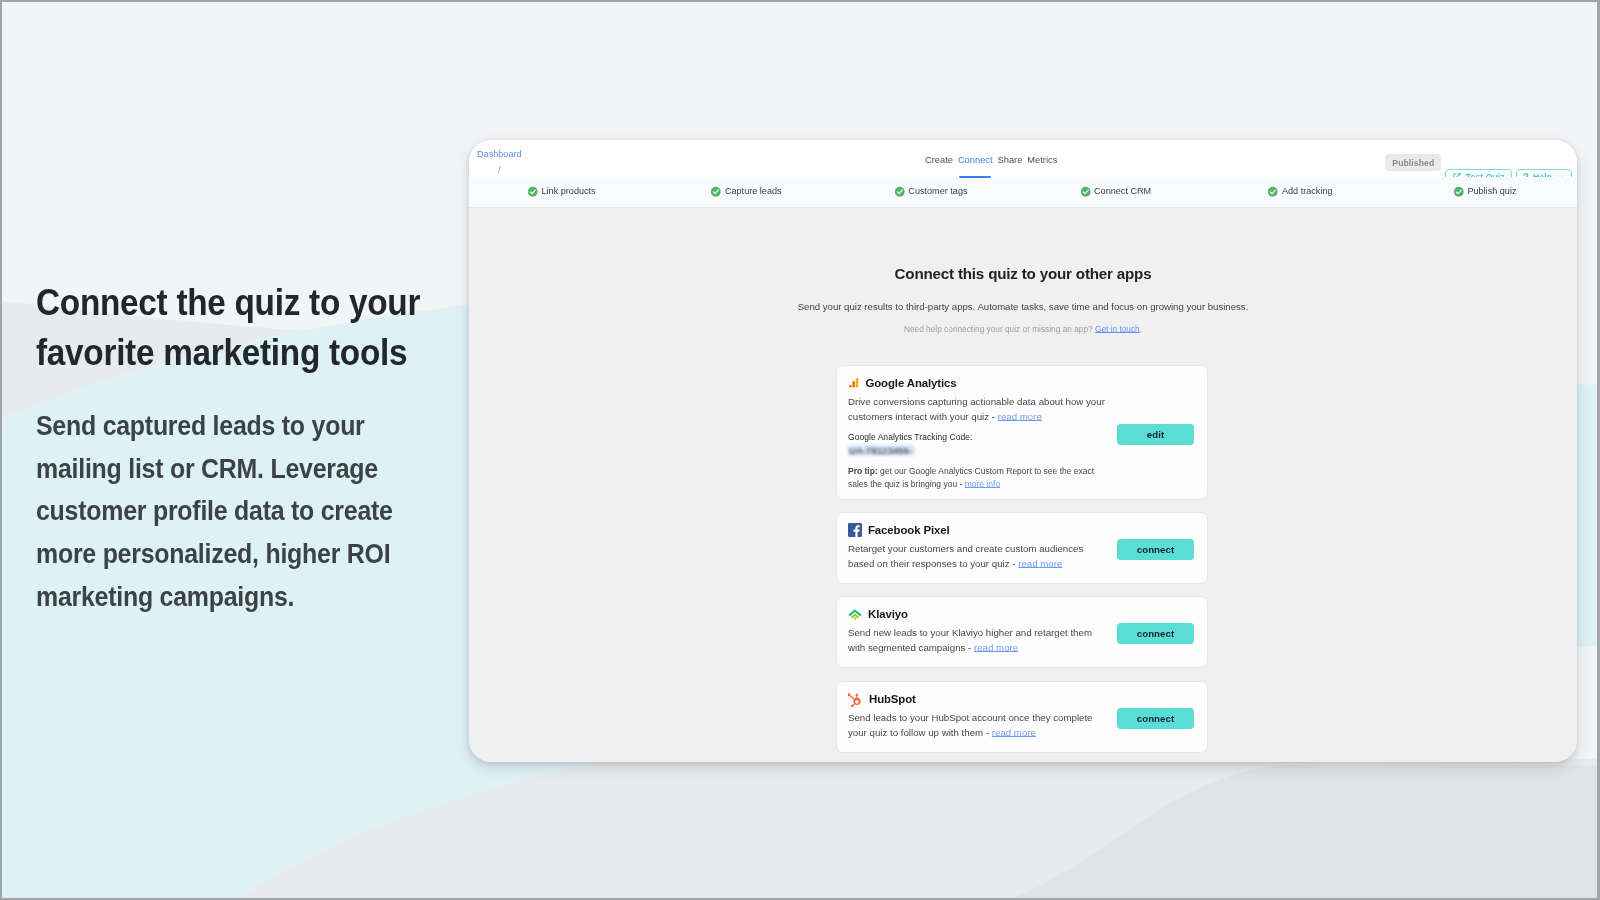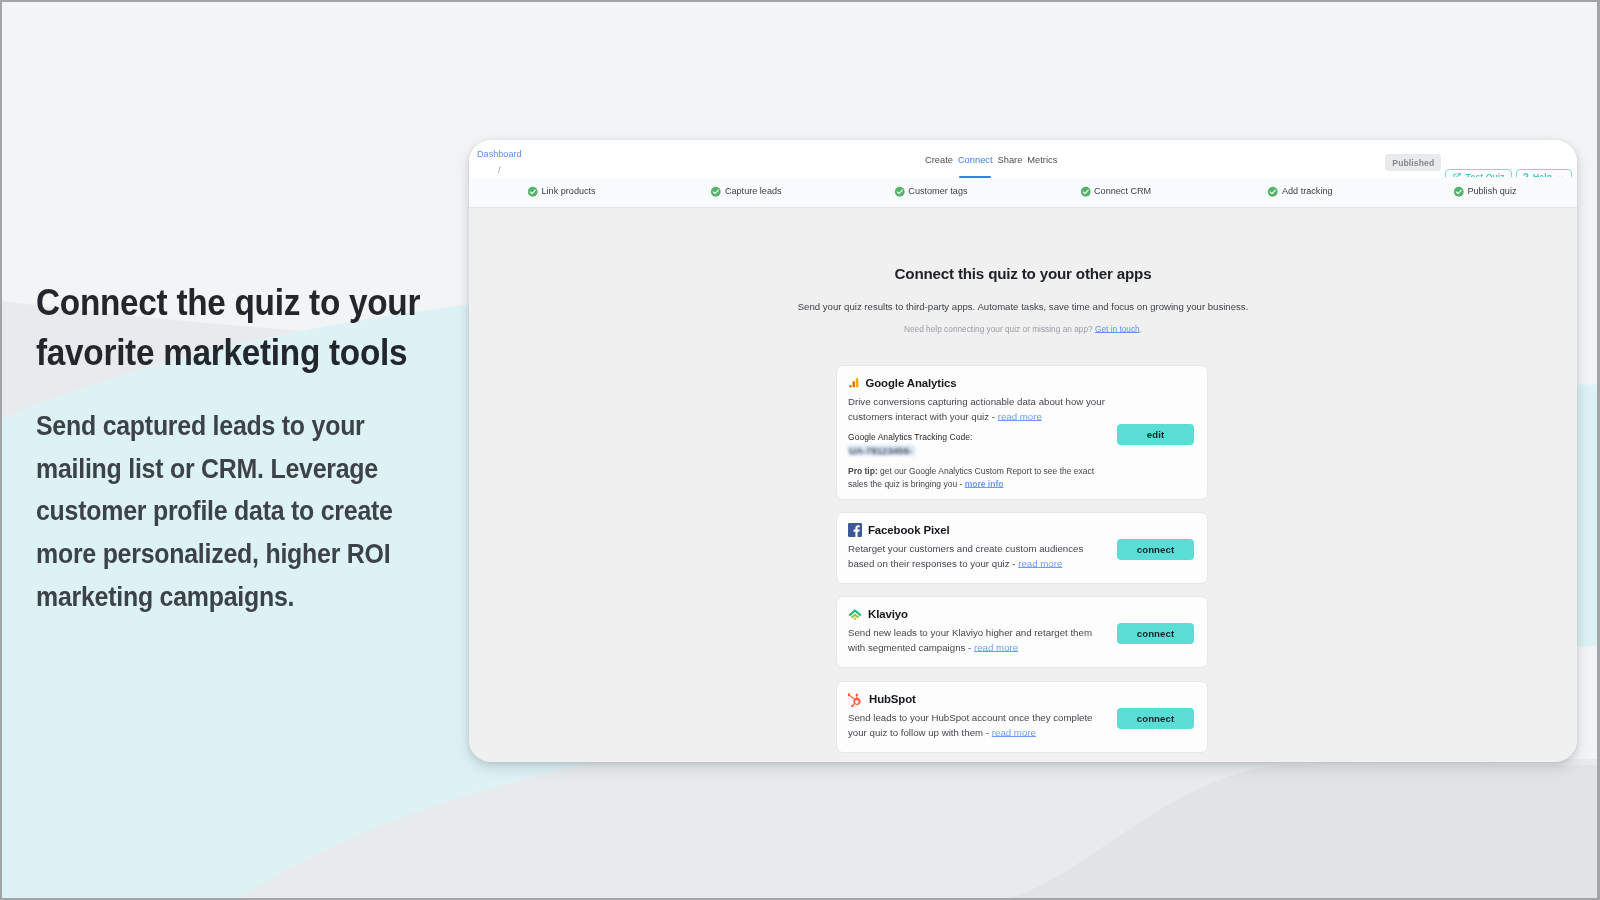--- a/index.html
+++ b/index.html
@@ -41,21 +41,21 @@
   #sub2 a{color:#6193f4;text-decoration-thickness:0.6px;text-underline-offset:0px;}
 
   .card{position:absolute;left:367px;width:372px;background:#fdfdfd;border:1px solid #e6e7e9;border-radius:7px;box-sizing:border-box;}
   .chead{display:flex;align-items:center;gap:6px;padding:10px 0 0 11px;height:14px;}
   .chead .nm{font-size:11.4px;font-weight:700;color:#14171b;letter-spacing:-0.1px;}
   .cbody{padding:4px 0 0 11px;font-size:9.7px;line-height:15.4px;color:#43474d;width:262px;}
   .cbody a{color:#6e9df5;text-decoration-thickness:0.6px;text-underline-offset:0px;}
   .fieldlab{padding:7px 0 0 11px;font-size:8.5px;font-weight:400;color:#1e2227;letter-spacing:0.05px;}
   .fieldval{margin:2px 0 0 11px;display:inline-block;padding:0 1px;font-size:9.6px;line-height:12px;font-weight:600;color:#4c5660;background:#dbe8f7;border-radius:2px;width:65px;height:11px;overflow:hidden;filter:blur(1.5px);}
   .protip{padding:5px 0 0 11px;font-size:8.5px;line-height:13.2px;color:#43474d;}
-  .protip a{color:#6e9df5;text-decoration-thickness:0.6px;text-underline-offset:0px;font-weight:bold;}
+  .protip a{color:#6e9df5;text-decoration-thickness:0.6px;text-underline-offset:0px;}
   .act{position:absolute;right:13px;width:77px;height:21px;border-radius:4px;background:#5addd4;color:#12232b;
        font-size:9.6px;font-weight:700;display:flex;align-items:center;justify-content:center;letter-spacing:.1px;}
 </style>
 </head>
 <body>
 
 <div id="stage">
 
   <svg id="bg" viewBox="0 0 1597 897">
 

